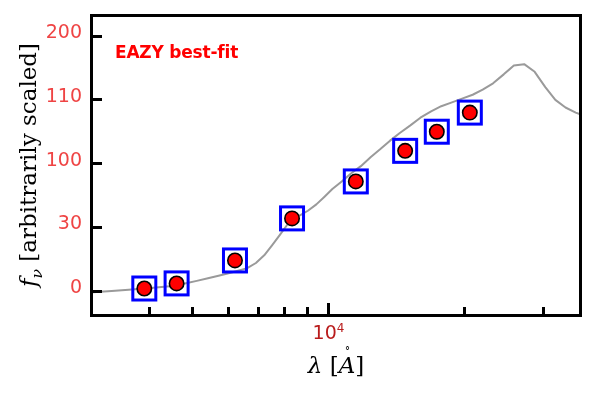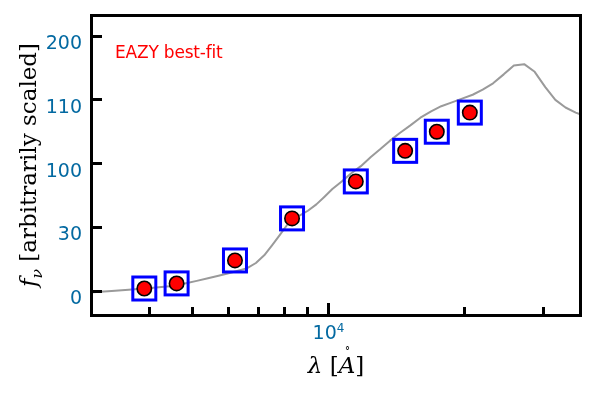--- a/index.html
+++ b/index.html
@@ -35,58 +35,57 @@
     overflow: hidden;
   }
   #data-svg { display: block; }
 
   
   #annotation {
     position: absolute;
     left: 22px;
     top: 25px;
     font-size: 17px;
-    font-weight: normal;
+    font-weight: bold;
     white-space: nowrap;
     letter-spacing: -0.2px;
   }
 
   
   .ytick {
     position: absolute;
     left: 0;
     width: 9px;
     height: 3px;
     background: #000000;
   }
   .yticklabel {
     position: absolute;
     right: 583px;       
     text-align: right;
     font-size: 19px;
-    color: #0369a1;
-    white-space: nowrap;
-    margin-top: 11px;
+    color: #ef4444;
+    white-space: nowrap;
   }
 
   
   .xtick {
     position: absolute;
     bottom: 0;
     width: 3px;
     background: #000000;
   }
   .xtick.major { height: 11px; }
   .xtick.minor { height: 7px; }
 
   #xticklabel-major {
     position: absolute;
     top: 321px;
     font-size: 19px;
-    color: #0369a1;
+    color: #b91c1c;
     white-space: nowrap;
     transform: translateX(-50%);
   }
   #xticklabel-major sup {
     font-size: 12px;
     vertical-align: super;
     line-height: 0;
   }
 
   

